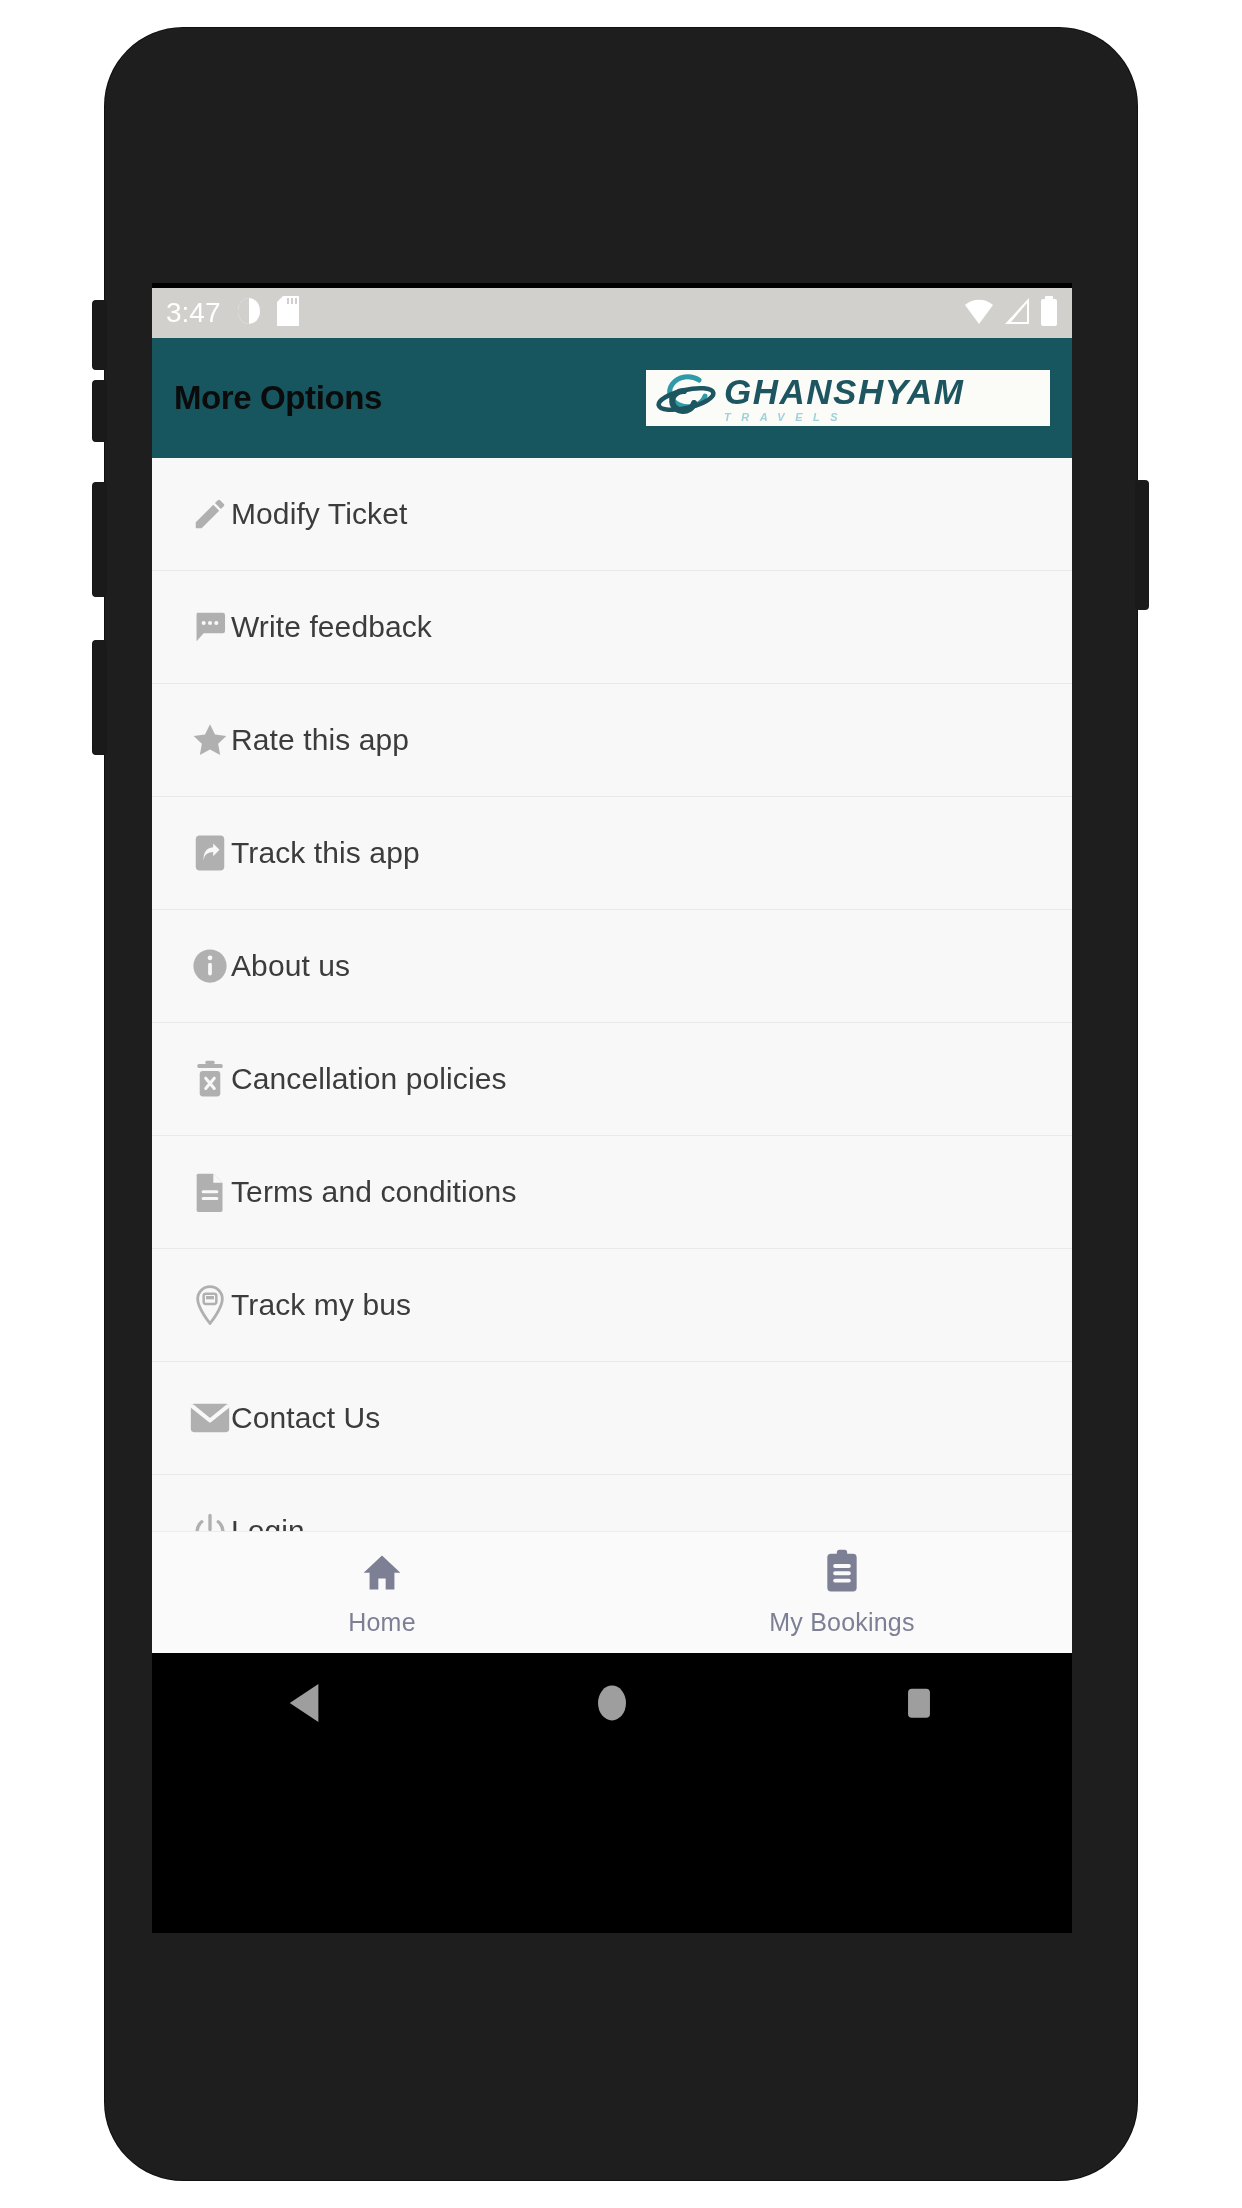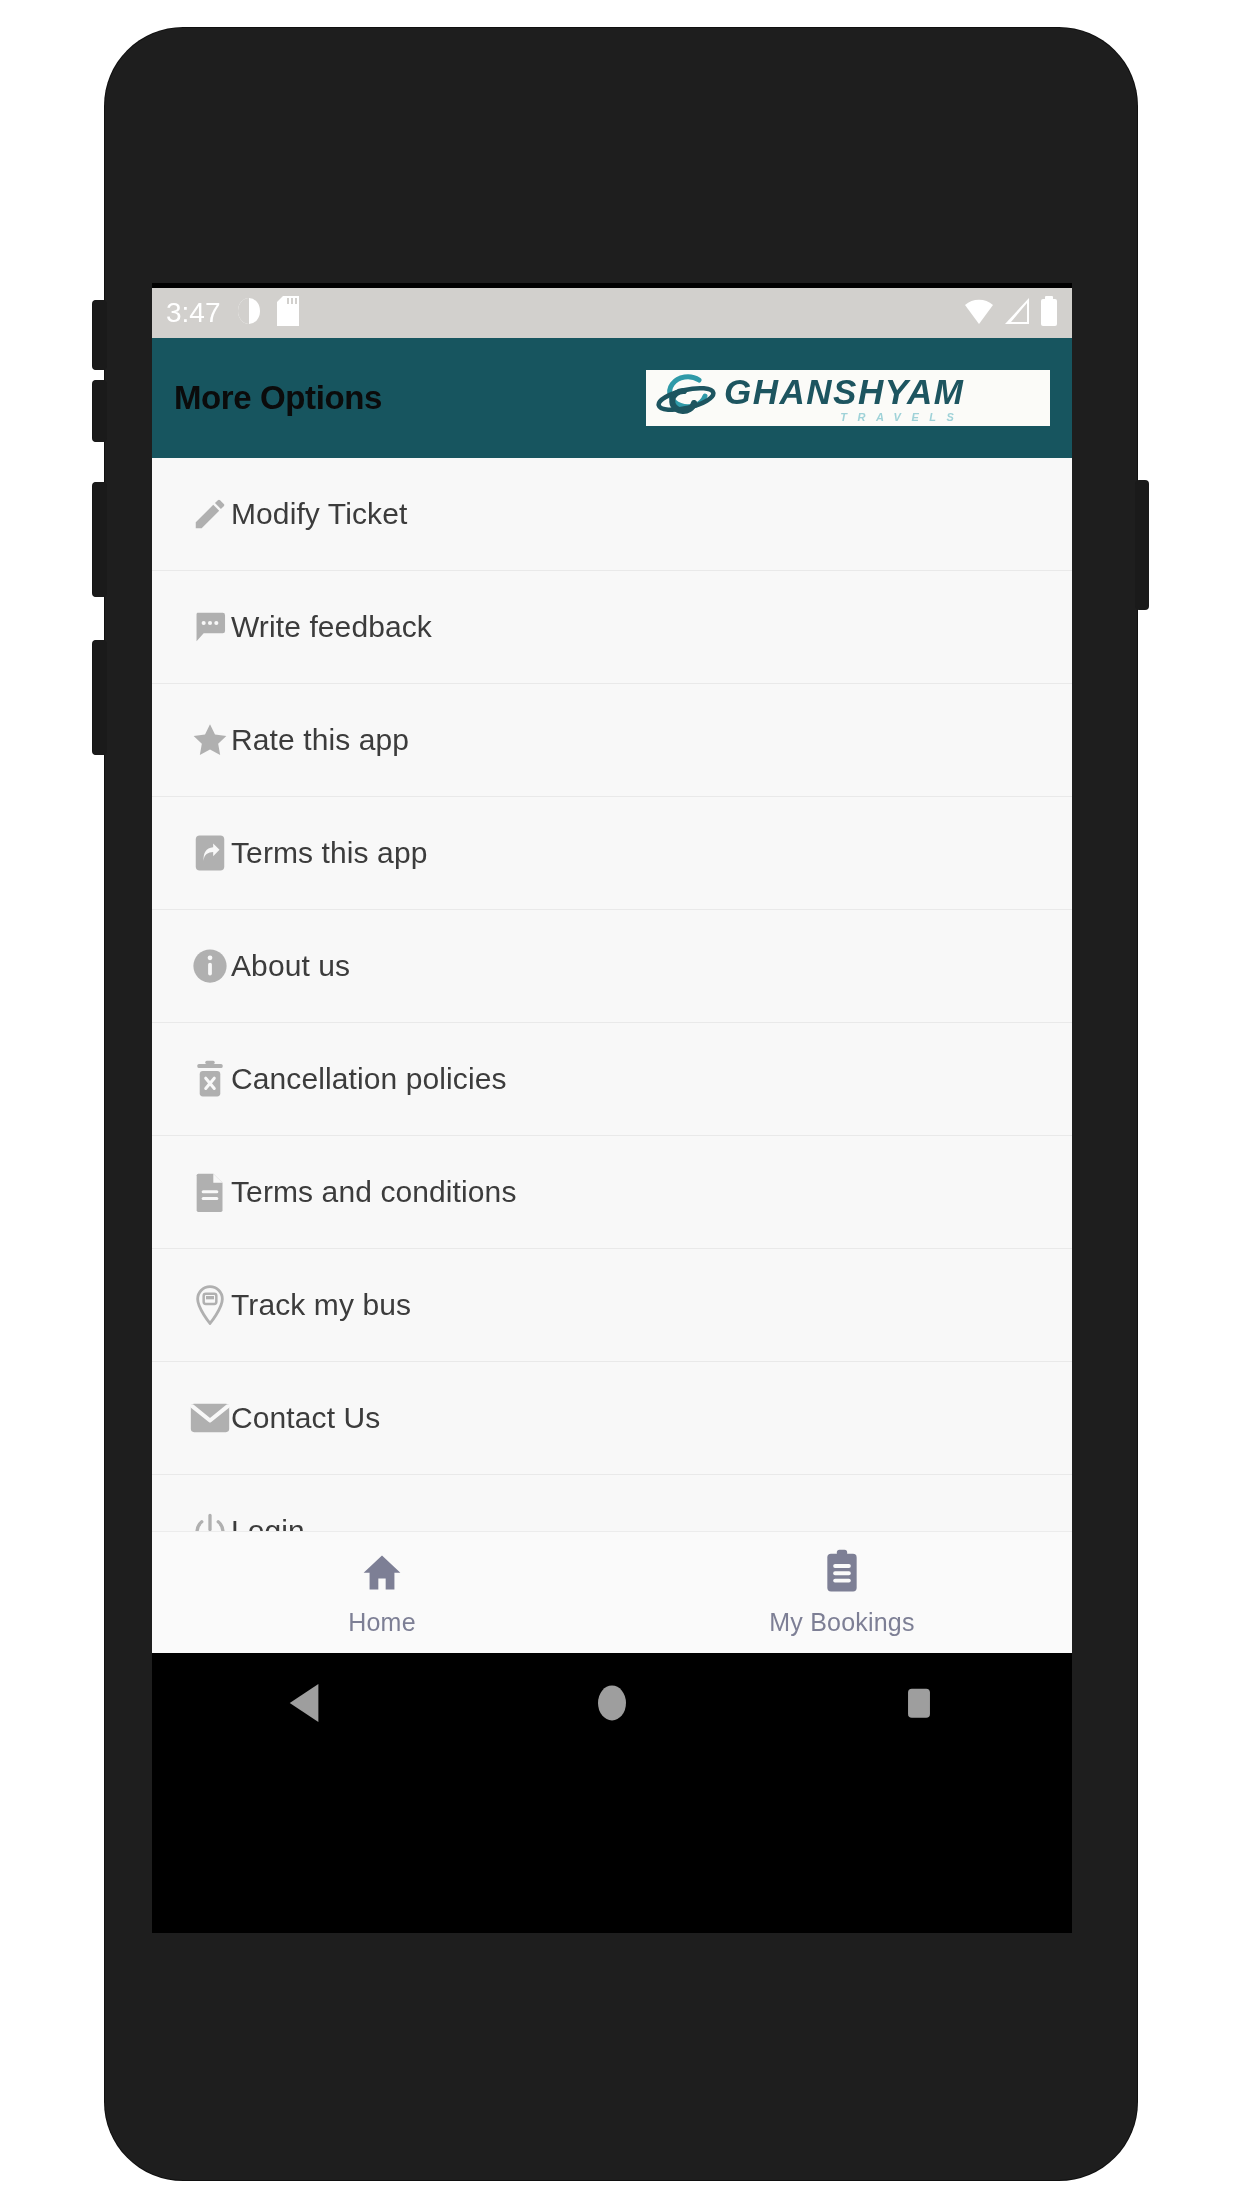--- a/index.html
+++ b/index.html
@@ -11,21 +11,20 @@
     overflow: hidden;
     font-family: "Liberation Sans", sans-serif;
   }
 
   
   #scene {
     position: relative;
     width: 1242px;
     height: 2208px;
     background: #ffffff;
-    text-align: right;
   }
 
   #phone-body {
     position: absolute;
     left: 105px;
     top: 28px;
     width: 1032px;
     height: 2152px;
     background: #1e1e1e;
     border-radius: 78px;
@@ -336,21 +335,21 @@
         <span class="mi-label">Rate this app</span>
       </div>
 
       <div class="menu-item">
         <span class="mi-icon">
           <svg width="36" height="38" viewBox="0 0 20 24" fill="#b0b0b0">
             <rect x="1" y="1" width="18" height="22" rx="2.5"></rect>
             <path d="M6 17 c0-4 3-5.5 6-5.6 V14 l4-4 -4-4 v2.3 C7.5 8.5 5.5 12.5 6 17z" fill="#f8f8f8"></path>
           </svg>
         </span>
-        <span class="mi-label">Terms this app</span>
+        <span class="mi-label">Track this app</span>
       </div>
 
       <div class="menu-item">
         <span class="mi-icon">
           <svg width="38" height="38" viewBox="0 0 24 24">
             <circle cx="12" cy="12" r="10.5" fill="#b0b0b0"></circle>
             <rect x="10.8" y="10" width="2.4" height="8" rx="1.2" fill="#f8f8f8"></rect>
             <circle cx="12" cy="6.8" r="1.5" fill="#f8f8f8"></circle>
           </svg>
         </span>

